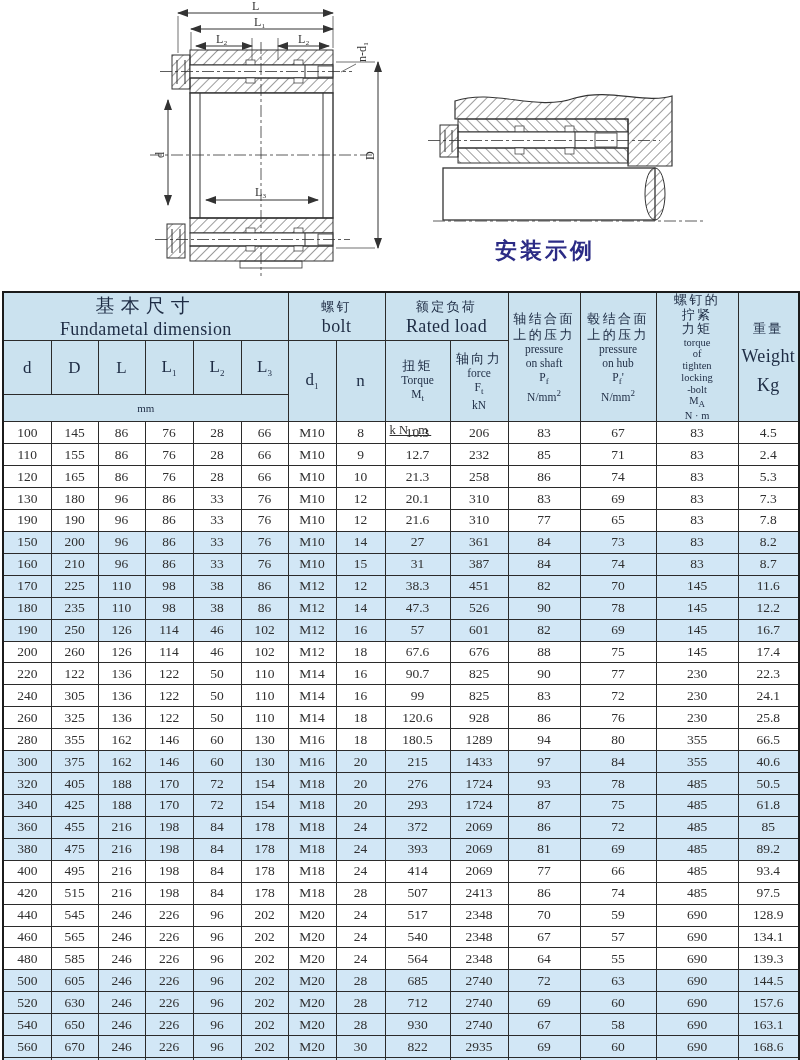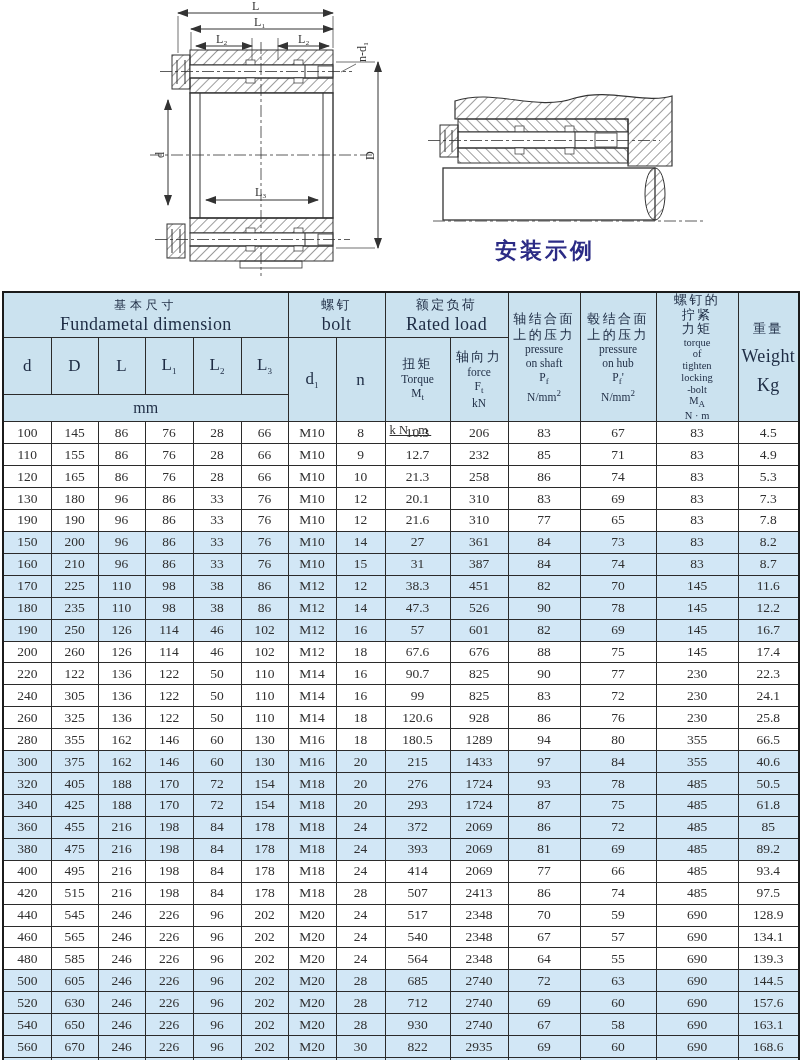--- a/index.html
+++ b/index.html
@@ -7,25 +7,25 @@
          font-family:"Liberation Serif","DejaVu Serif",serif;color:#2e2e2e;}
   .drawings{position:absolute;left:0;top:0;width:800px;height:291px;}
   
   table.spec{position:absolute;left:2px;top:291px;width:796px;border-collapse:collapse;
              table-layout:fixed;border:2px solid #1b1b1b;}
   table.spec th,table.spec td{border:1px solid #2b2b2b;text-align:center;vertical-align:middle;
              padding:0;font-weight:normal;overflow:visible;}
   thead th{background:#cbe2ef;color:#1e2c44;}
   tbody td{height:20.93px;font-size:13.5px;color:#2f2f2f;background:#ffffff;}
   tbody tr.band td{background:#d2e7f6;}
-  .zh{font-size:12px;letter-spacing:0.32em;margin-top:20px;}
+  .zh{font-size:19px;letter-spacing:0.32em;margin-top:20px;}
   .zh2{font-size:13px;letter-spacing:0.18em;}
   .en{font-size:18px;letter-spacing:0.02em;}
   .collbl{font-size:17px;}
-  .mmrow th{font-size:16px;height:26px;}
+  .mmrow th{font-size:11px;height:26px;}
   .rowA th{height:44px;}
   .rowB th{height:48px;}
   sub{font-size:9px;}
   sup{font-size:9px;}
   .hsmall{font-size:11.5px;line-height:1.22;}
   .htiny{font-size:10.5px;line-height:1.12;}
   .torque-th{position:relative;}
   .unit-overlap{position:absolute;left:4px;bottom:-17px;z-index:3;font-size:12.5px;
                 letter-spacing:0.25em;white-space:nowrap;color:#2f2f2f;text-decoration:underline;}
   .wgap{display:block;height:8px;}
@@ -259,21 +259,21 @@
           <td>76</td>
           <td>28</td>
           <td>66</td>
           <td>M10</td>
           <td>9</td>
           <td>12.7</td>
           <td>232</td>
           <td>85</td>
           <td>71</td>
           <td>83</td>
-          <td>4.9</td>
+          <td>2.4</td>
         </tr>
         <tr>
           <td>120</td>
           <td>165</td>
           <td>86</td>
           <td>76</td>
           <td>28</td>
           <td>66</td>
           <td>M10</td>
           <td>10</td>

